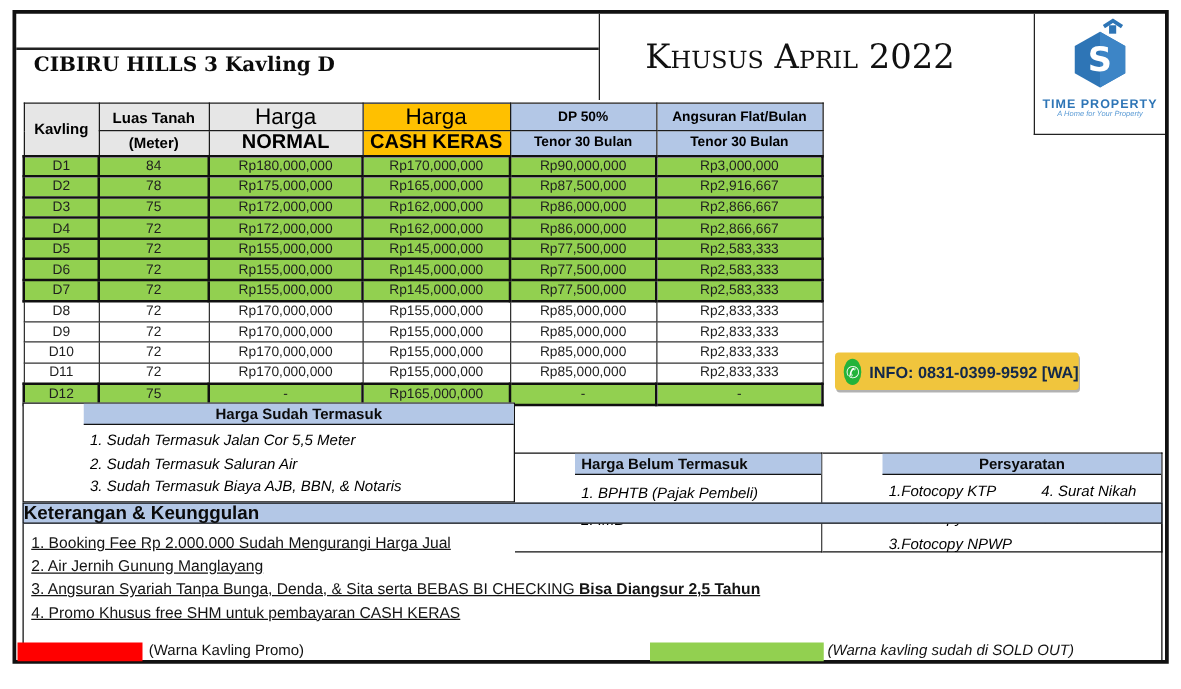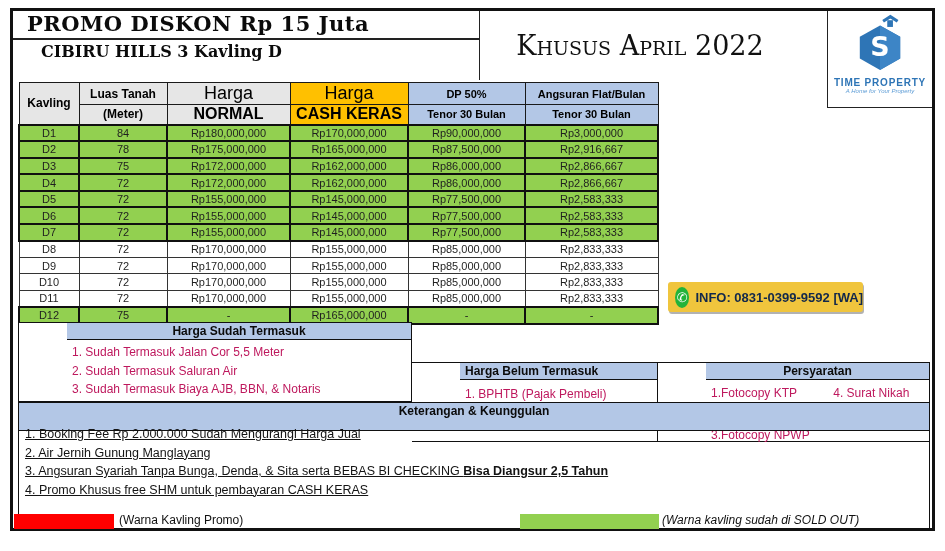--- a/index.html
+++ b/index.html
@@ -7,21 +7,21 @@
         font-family:"Liberation Sans",sans-serif;overflow:hidden;}
   .abs{position:absolute;}
 
   
   .outer-frame{left:10px;top:8px;width:925px;height:523px;border:3px solid #111;box-sizing:border-box;}
 
   
   .main-title{left:27px;top:11px;font-family:"DejaVu Serif",serif;font-weight:bold;
               font-size:21px;letter-spacing:0.5px;color:#0b0b0b;white-space:nowrap;}
   .sub-title{left:27px;top:42px;font-family:"DejaVu Serif",serif;font-weight:bold;
-             font-size:16px;color:#0b0b0b;white-space:nowrap;margin-left:14px;}
+             font-size:16px;color:#0b0b0b;white-space:nowrap;}
   .title-underline{left:13px;top:38px;width:466px;border-top:2px solid #222;}
   .header-vline{left:479px;top:11px;height:69px;border-left:1.5px solid #222;}
   .period{left:495px;top:30px;width:290px;text-align:center;font-family:"DejaVu Serif",serif;
           font-variant:small-caps;font-size:27px;color:#111;white-space:nowrap;}
 
   
   .logo-cell{left:827px;top:11px;width:105px;height:97px;border-left:1.5px solid #222;
              border-bottom:1.5px solid #222;box-sizing:border-box;text-align:center;padding-top:3px;}
   .logo-name{font-size:10px;font-weight:bold;letter-spacing:0.8px;color:#2e75b6;margin-top:1px;white-space:nowrap;}
   .logo-tagline{font-size:6px;font-style:italic;color:#5b9bd5;white-space:nowrap;}
@@ -43,30 +43,30 @@
       background:var(--row-bg,#ffffff);}
   tr.green td{border:2px solid #101010;}
 
   
   .section{top:322px;height:80px;border:1.5px solid #111;box-sizing:border-box;background:#fff;padding-left:48px;}
   .section.no-left{border-left:none;margin-top:40px;}
   .section-header{height:17px;line-height:17px;background:#b3c7e6;border-bottom:1.5px solid #111;
       font-size:12px;font-weight:bold;color:#0b0b0b;box-sizing:border-box;}
   .sec-center{text-align:center;}
   .sec-left{text-align:left;padding-left:5px;}
-  .section-body{padding:3px 5px 0 5px;font-size:12px;color:#be185d;}
+  .section-body{padding:3px 5px 0 5px;font-size:12px;color:#000000;font-style:italic;}
   .li18 div{line-height:18.5px;white-space:nowrap;}
   .li22 div{line-height:22px;white-space:nowrap;}
   .req-cols{display:flex;}
   .req-col1{width:132px;}
   .req-col1 div,.req-col2 div{line-height:21px;white-space:nowrap;}
 
   
-  .notes-bar{left:18px;top:402px;width:912px;height:29px;line-height:16px;background:#b3c7e6;
-      border:1.5px solid #111;box-sizing:border-box;text-align:center;font-size:12px;font-weight:bold;color:#0b0b0b;}
+  .notes-bar{left:18px;top:402px;width:912px;height:17px;line-height:16px;background:#b3c7e6;
+      border:1.5px solid #111;box-sizing:border-box;font-size:15px;font-weight:bold;color:#0b0b0b;}
   .notes-box{left:18px;top:419px;width:912px;height:110px;border:1.5px solid #111;border-bottom:none;
       border-top:none;box-sizing:border-box;padding:6px 6px 0 6px;font-size:12.5px;color:#141414;text-decoration:underline;}
   .notes-box div{line-height:18.5px;white-space:nowrap;}
 
   
   .swatch{height:15px;}
   .legend-label{top:513px;font-size:12px;color:#111;white-space:nowrap;}
 
   
   .wa-btn{left:668px;top:282px;width:195px;height:30px;background:#f0c53d;border-radius:3px;
@@ -76,21 +76,20 @@
       display:flex;align-items:center;justify-content:center;font-size:13px;line-height:21px;}
   .wa-text{font-size:13px;font-weight:bold;color:#12284b;white-space:nowrap;}
 </style>
 </head>
 <body>
 
 <div class="page">
 
   <div class="abs outer-frame"></div>
 
-  <div class="abs main-title">PROMO DISKON Rp 15 Juta</div>
   <div class="abs title-underline"></div>
   <div class="abs sub-title">CIBIRU HILLS 3 Kavling D</div>
   <div class="abs header-vline"></div>
   <div class="abs period">Khusus April 2022</div>
 
   <div class="abs logo-cell">
     <svg width="52" height="58" viewBox="0 0 100 112">
       <path d="M56,14 L70,5 L84,14" fill="none" stroke="#2e75b6" stroke-width="6"></path>
       <rect x="64" y="12" width="11" height="13" fill="#2e75b6"></rect>
       <path d="M50,22 L89,44 L89,86 L50,108 L11,86 L11,44 Z" fill="#2e75b6"></path>

